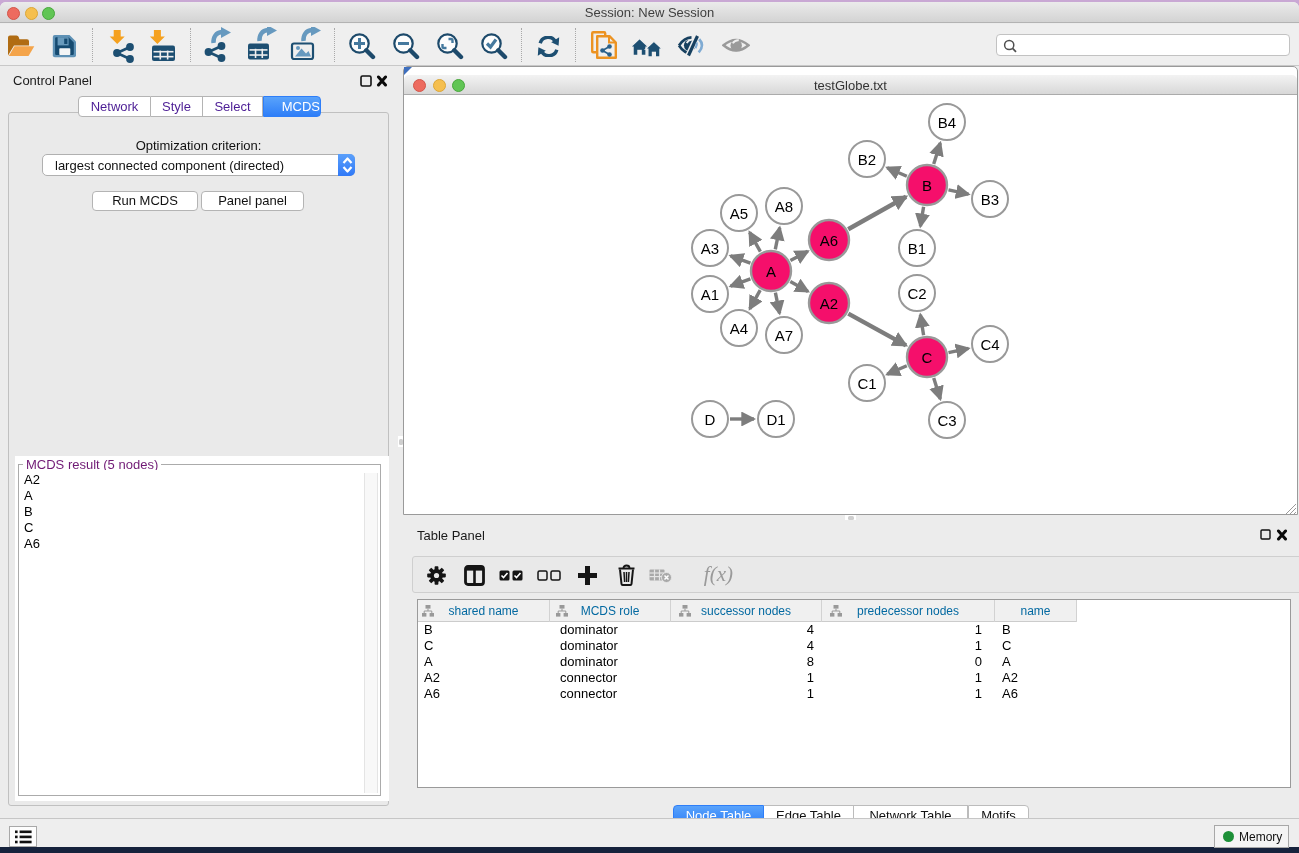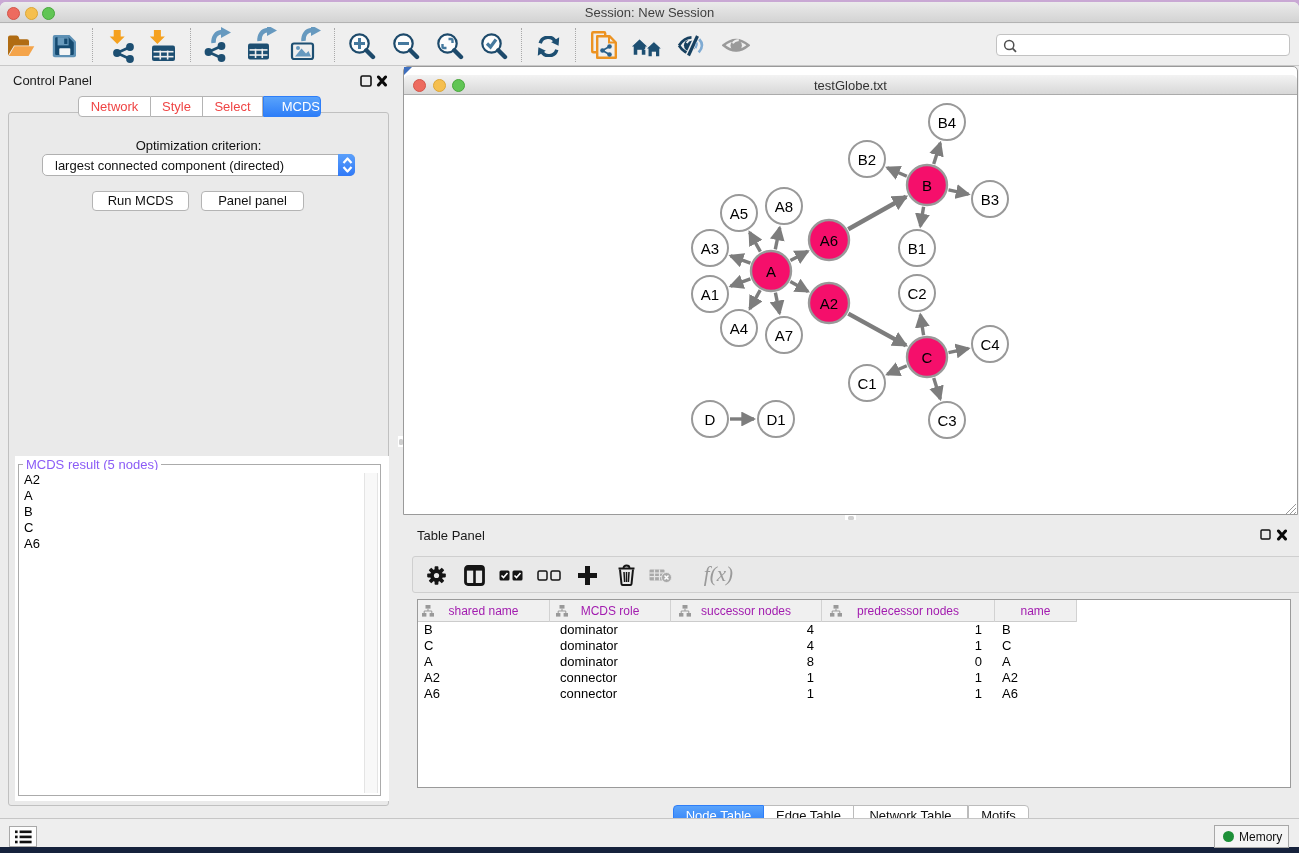--- a/index.html
+++ b/index.html
@@ -14,44 +14,44 @@
 .t3 { left:42px; background:#61c555; border:0.5px solid #47a73c; }
 #titletext { position:absolute; top:3px; left:0; width:1299px; text-align:center; font-size:13px; color:#404040; }
 #toolbar { position:absolute; left:0; top:22px; width:1299px; height:42px; background:#efefef; border-bottom:1px solid #c8c8c8; }
 .tsep { position:absolute; top:4px; height:34px; width:0; border-left:1px dotted #a9a9a9; }
 #searchbox { position:absolute; left:996px; top:10px; width:294px; height:22px; background:#fff; border:1px solid #c2c2c2; border-radius:4px; }
 #main { position:absolute; left:0; top:64px; width:1299px; height:752px; background:#ececec; }
 #statusbar { position:absolute; left:0; top:816px; width:1299px; height:29px; background:#eeeeee; border-top:1px solid #c6c6c6; }
 
 #cp-title { position:absolute; left:13px; top:7px; font-size:13px; color:#1a1a1a; }
 #cp-tabs { position:absolute; left:78px; top:30px; height:21px; }
-.cptab { position:absolute; top:0; height:21px; background:#fff; border:1px solid #b4b4b4; font-size:13px; color:#ef4444; text-align:center; line-height:19px; }
+.cptab { position:absolute; top:0; height:21px; background:#fff; border:1px solid #b4b4b4; font-size:13px; color:#4c1d95; text-align:center; line-height:19px; }
 .cptab.sel { background:linear-gradient(#59a3fb,#2e7ef8); color:#fff; border-color:#2e7ef8;text-align:right; }
 #cp-panel { position:absolute; left:8px; top:46px; width:381px; height:694px; background:#eaeaea; border:1px solid #c0c0c0; border-radius:3px; }
 #opt-label { position:absolute; left:0; top:26px; width:100%; text-align:center; font-size:13px; color:#111; }
 #combo { position:absolute; left:34px; top:42px; width:313px; height:22px; background:#fff; border:1px solid #b0b0b0; border-radius:5px; }
 #combo .txt { position:absolute; left:12px; top:3px; font-size:13px; color:#111; }
 #combo .step { position:absolute; right:-1px; top:-1px; width:17px; height:22px; background:linear-gradient(#5ba0fb,#3079f7); border-radius:0 5px 5px 0; }
 .btn { position:absolute; height:20px; background:#fff; border:1px solid #b4b4b4; border-radius:4px; font-size:13px; color:#111; text-align:center; line-height:18px; }
 #whitepane { position:absolute; left:7px; top:344px; width:374px; height:345px; background:#fff; }
 #grpbox { position:absolute; left:10px; top:352px; width:363px; height:332px; border:1px solid #ababab; }
-#grplabel { position:absolute; left:4px; top:-8px; background:#fff; padding:0 3px; font-size:13px; color:#8b5cf6; }
+#grplabel { position:absolute; left:4px; top:-8px; background:#fff; padding:0 3px; font-size:13px; color:#701a75; }
 #mlist { position:absolute; overflow:hidden; padding-top:2px; left:1px; top:5px; width:355px; height:325px; background:#fff; font-size:13px; color:#000; }
 #mlist div { padding-left:4px; height:16px; line-height:16px; }
 #mscroll { position:absolute; left:345px; top:8px; width:14px; height:320px; background:#f8f8f8; border-left:1px solid #e4e4e4; border-right:1px solid #e4e4e4; }
 
 #netwin { position:absolute; left:403px; top:0px; width:895px; height:449px; background:#fff; border:1px solid #9a9a9a; border-radius:5px 5px 0 0; }
 #nw-titlebar { position:absolute; left:0; top:8px; width:893px; height:20px; background:linear-gradient(#f3f3f3,#d8d8d8); border-radius:5px 5px 0 0; border-bottom:1px solid #ababab; }
 #nw-title { position:absolute; left:0; top:3px; width:100%; text-align:center; font-size:13px; color:#333; }
 
 #tp-title { position:absolute; left:417px; top:462px; font-size:13px; color:#1a1a1a; }
 #tp-toolbar { position:absolute; left:412px; top:490px; width:949px; height:37px; background:#e9e9e9; border:1px solid #cfcfcf; border-radius:3px;text-align:right; }
 #tbl { position:absolute; left:417px; top:533px; width:874px; height:189px; background:#fff; border:1px solid #9a9a9a; }
 #tbl-head { position:absolute; left:0; top:0; width:659px; height:22px; background:#f0f0f0; border-bottom:1px solid #cccccc; }
-.hcell { position:absolute; top:0; height:22px; border-right:1px solid #d2d2d2; font-size:12px; color:#a21caf; text-align:center; line-height:22px; }
+.hcell { position:absolute; top:0; height:22px; border-right:1px solid #d2d2d2; font-size:12px; color:#0369a1; text-align:center; line-height:22px; }
 .trow { position:absolute; font-size:13px; color:#000; height:16px; line-height:16px; }
 
 #btabs { position:absolute; left:673px; top:726px; height:21px; }
 .btab { position:absolute; top:13px; height:21px; background:#fff; border:1px solid #bcbcbc; font-size:13px; color:#111; text-align:center; line-height:19px; }
 .btab.sel { background:linear-gradient(#59a3fb,#2e7ef8); color:#fff; border-color:#2e7ef8; }
 #membtn { position:absolute; left:1214px; top:6px; width:75px; height:23px; background:#f4f4f4; border:1px solid #a8a8a8; font-size:12px; color:#111; }
 #listbtn { position:absolute; left:9px; top:7px; width:28px; height:21px; background:#fdfdfd; border:1px solid #a8a8a8; }
 </style>
 </head>
 <body>
@@ -205,21 +205,21 @@
         <div id="opt-label">Optimization criterion:</div>
         <div id="combo">
           <div class="txt">largest connected component (directed)</div>
           <div class="step">
               <svg class="abs" style="left:3px;top:3px" width="13" height="16" viewBox="0 0 13 16">
                 <path d="M2.5 6 L6.5 1.5 L10.5 6" fill="none" stroke="#fff" stroke-width="2.2" stroke-linejoin="round"></path>
                 <path d="M2.5 10 L6.5 14.5 L10.5 10" fill="none" stroke="#fff" stroke-width="2.2" stroke-linejoin="round"></path>
               </svg>
             </div>
         </div>
-        <div class="btn" style="left:84px; top:79px; width:97px;">Run MCDS</div>
+        <div class="btn" style="left:84px; top:79px; width:106px;">Run MCDS</div>
         <div class="btn" style="left:193px; top:79px; width:103px;">Panel panel</div>
         <div id="whitepane"></div>
         <div id="grpbox">
           <div id="grplabel">MCDS result (5 nodes)</div>
           <div id="mlist">
             <div>A2</div>
               <div>A</div>
               <div>B</div>
               <div>C</div>
               <div>A6</div>

